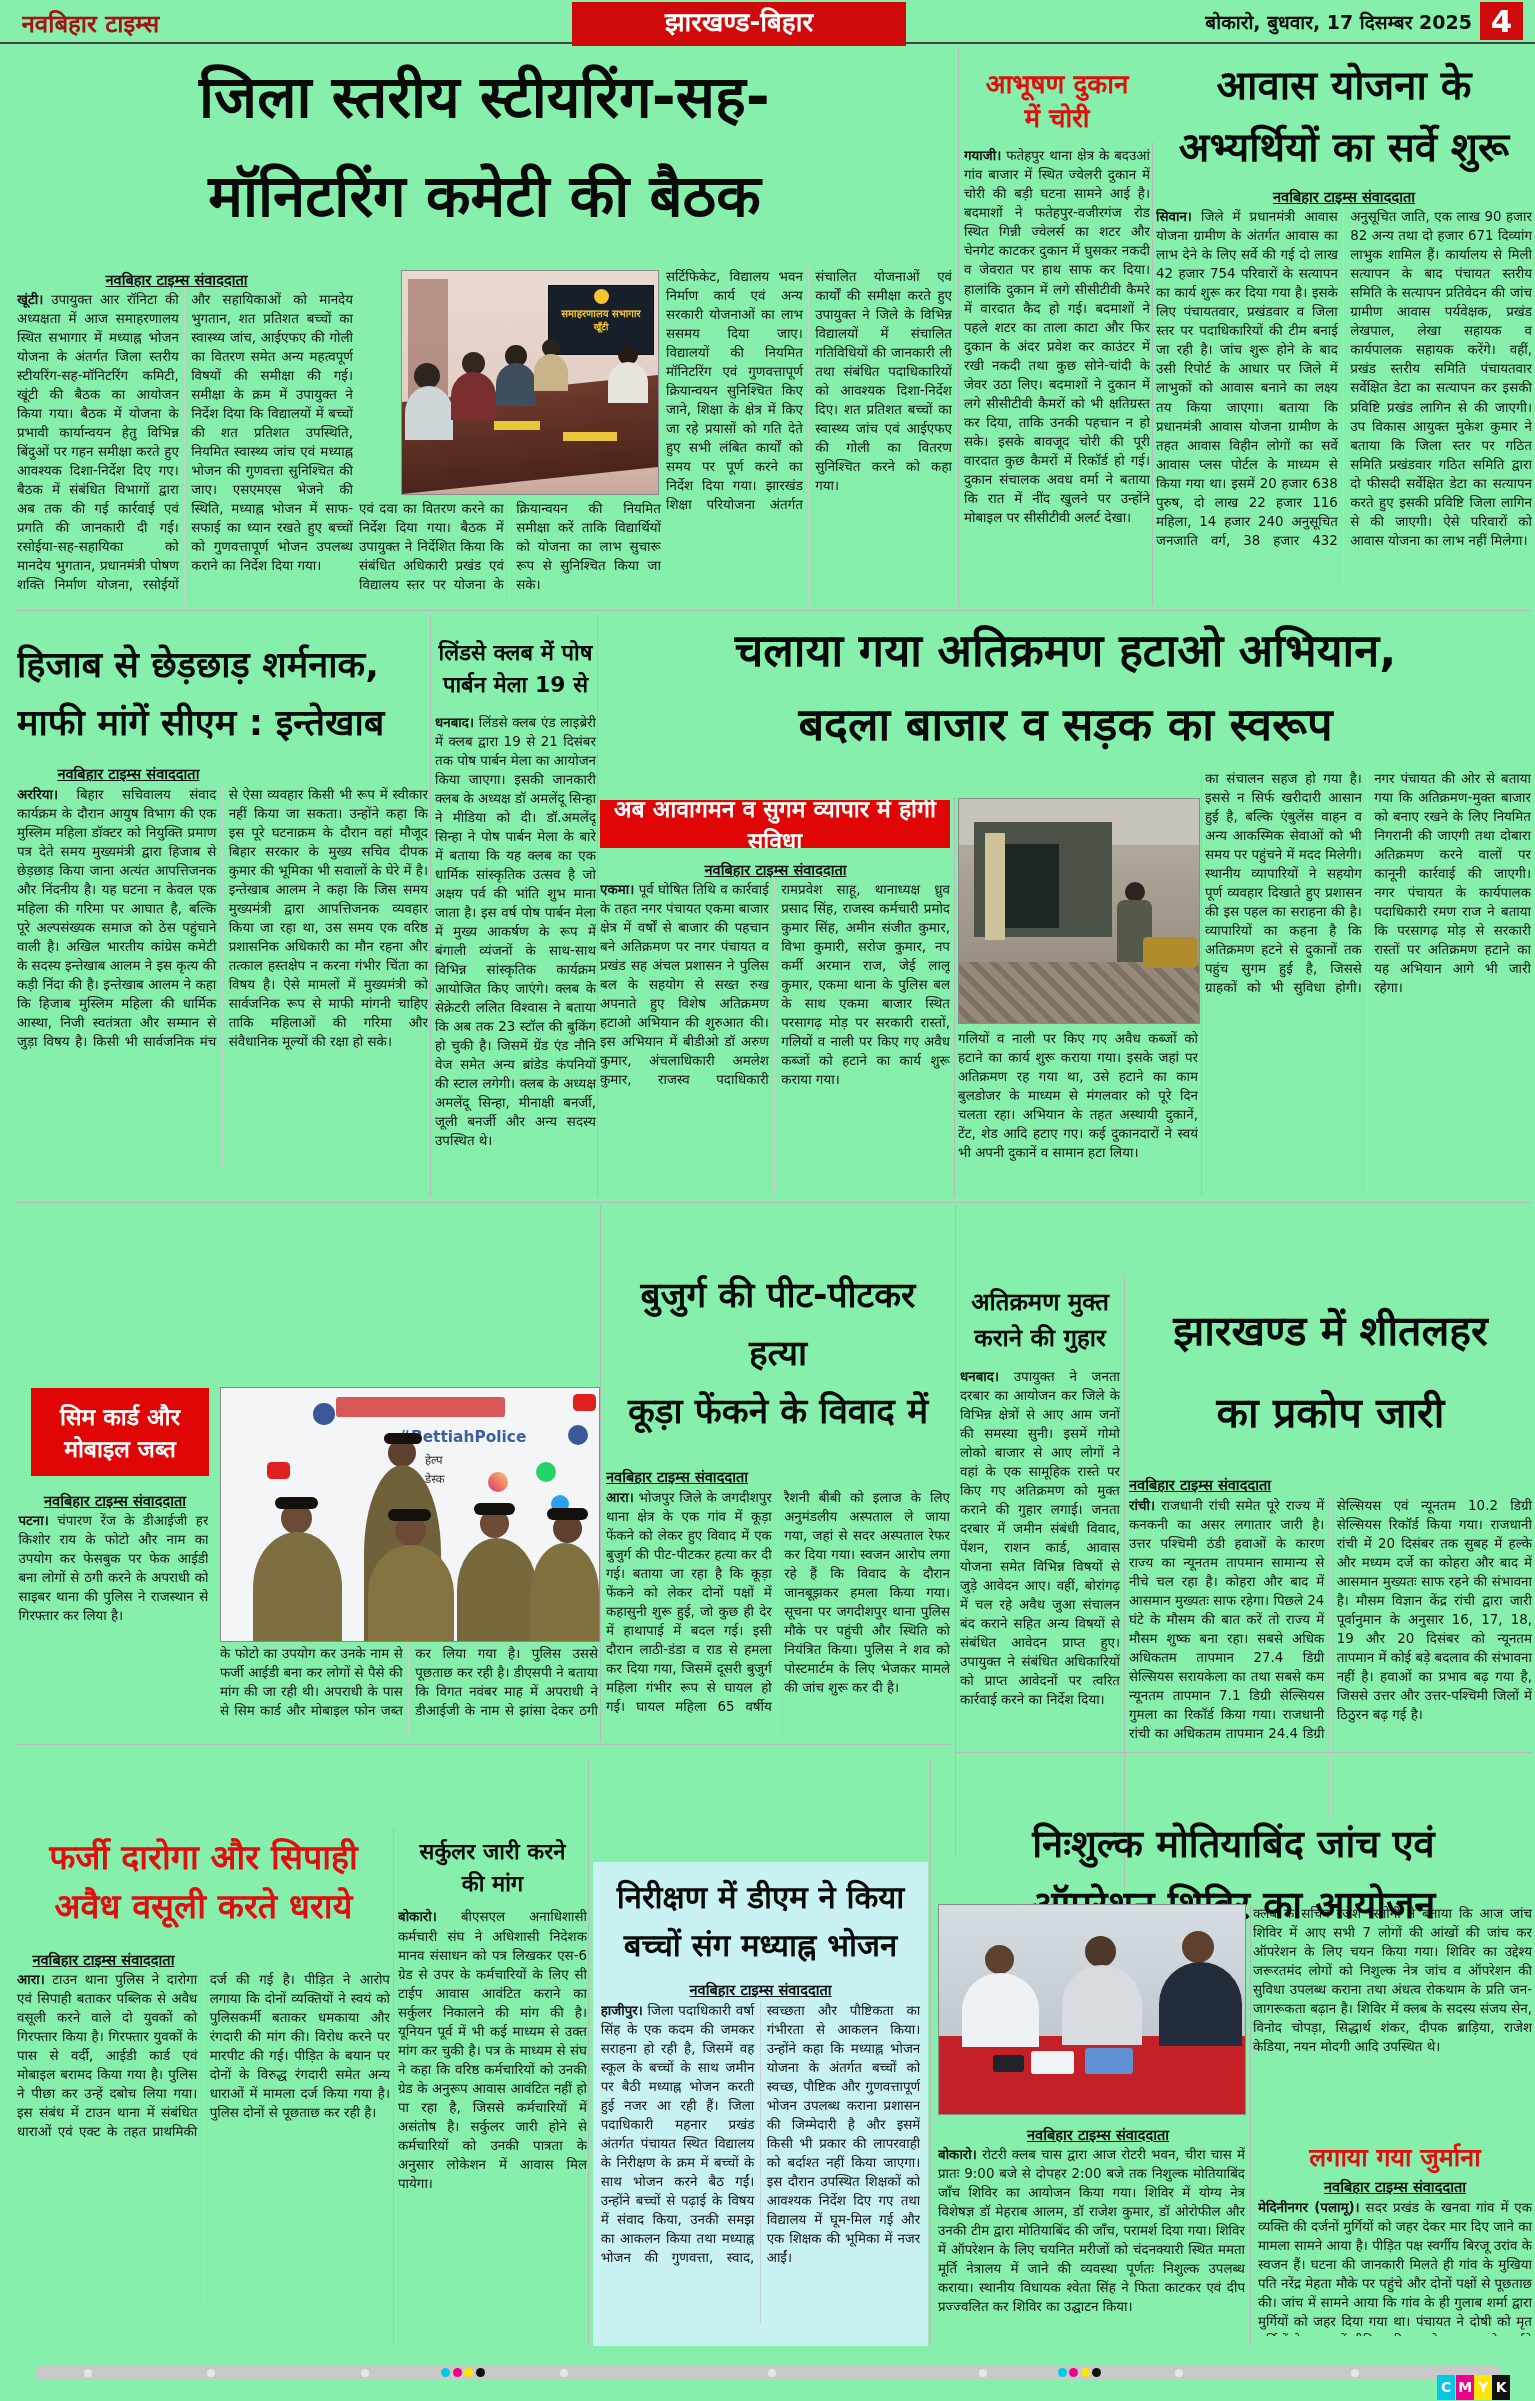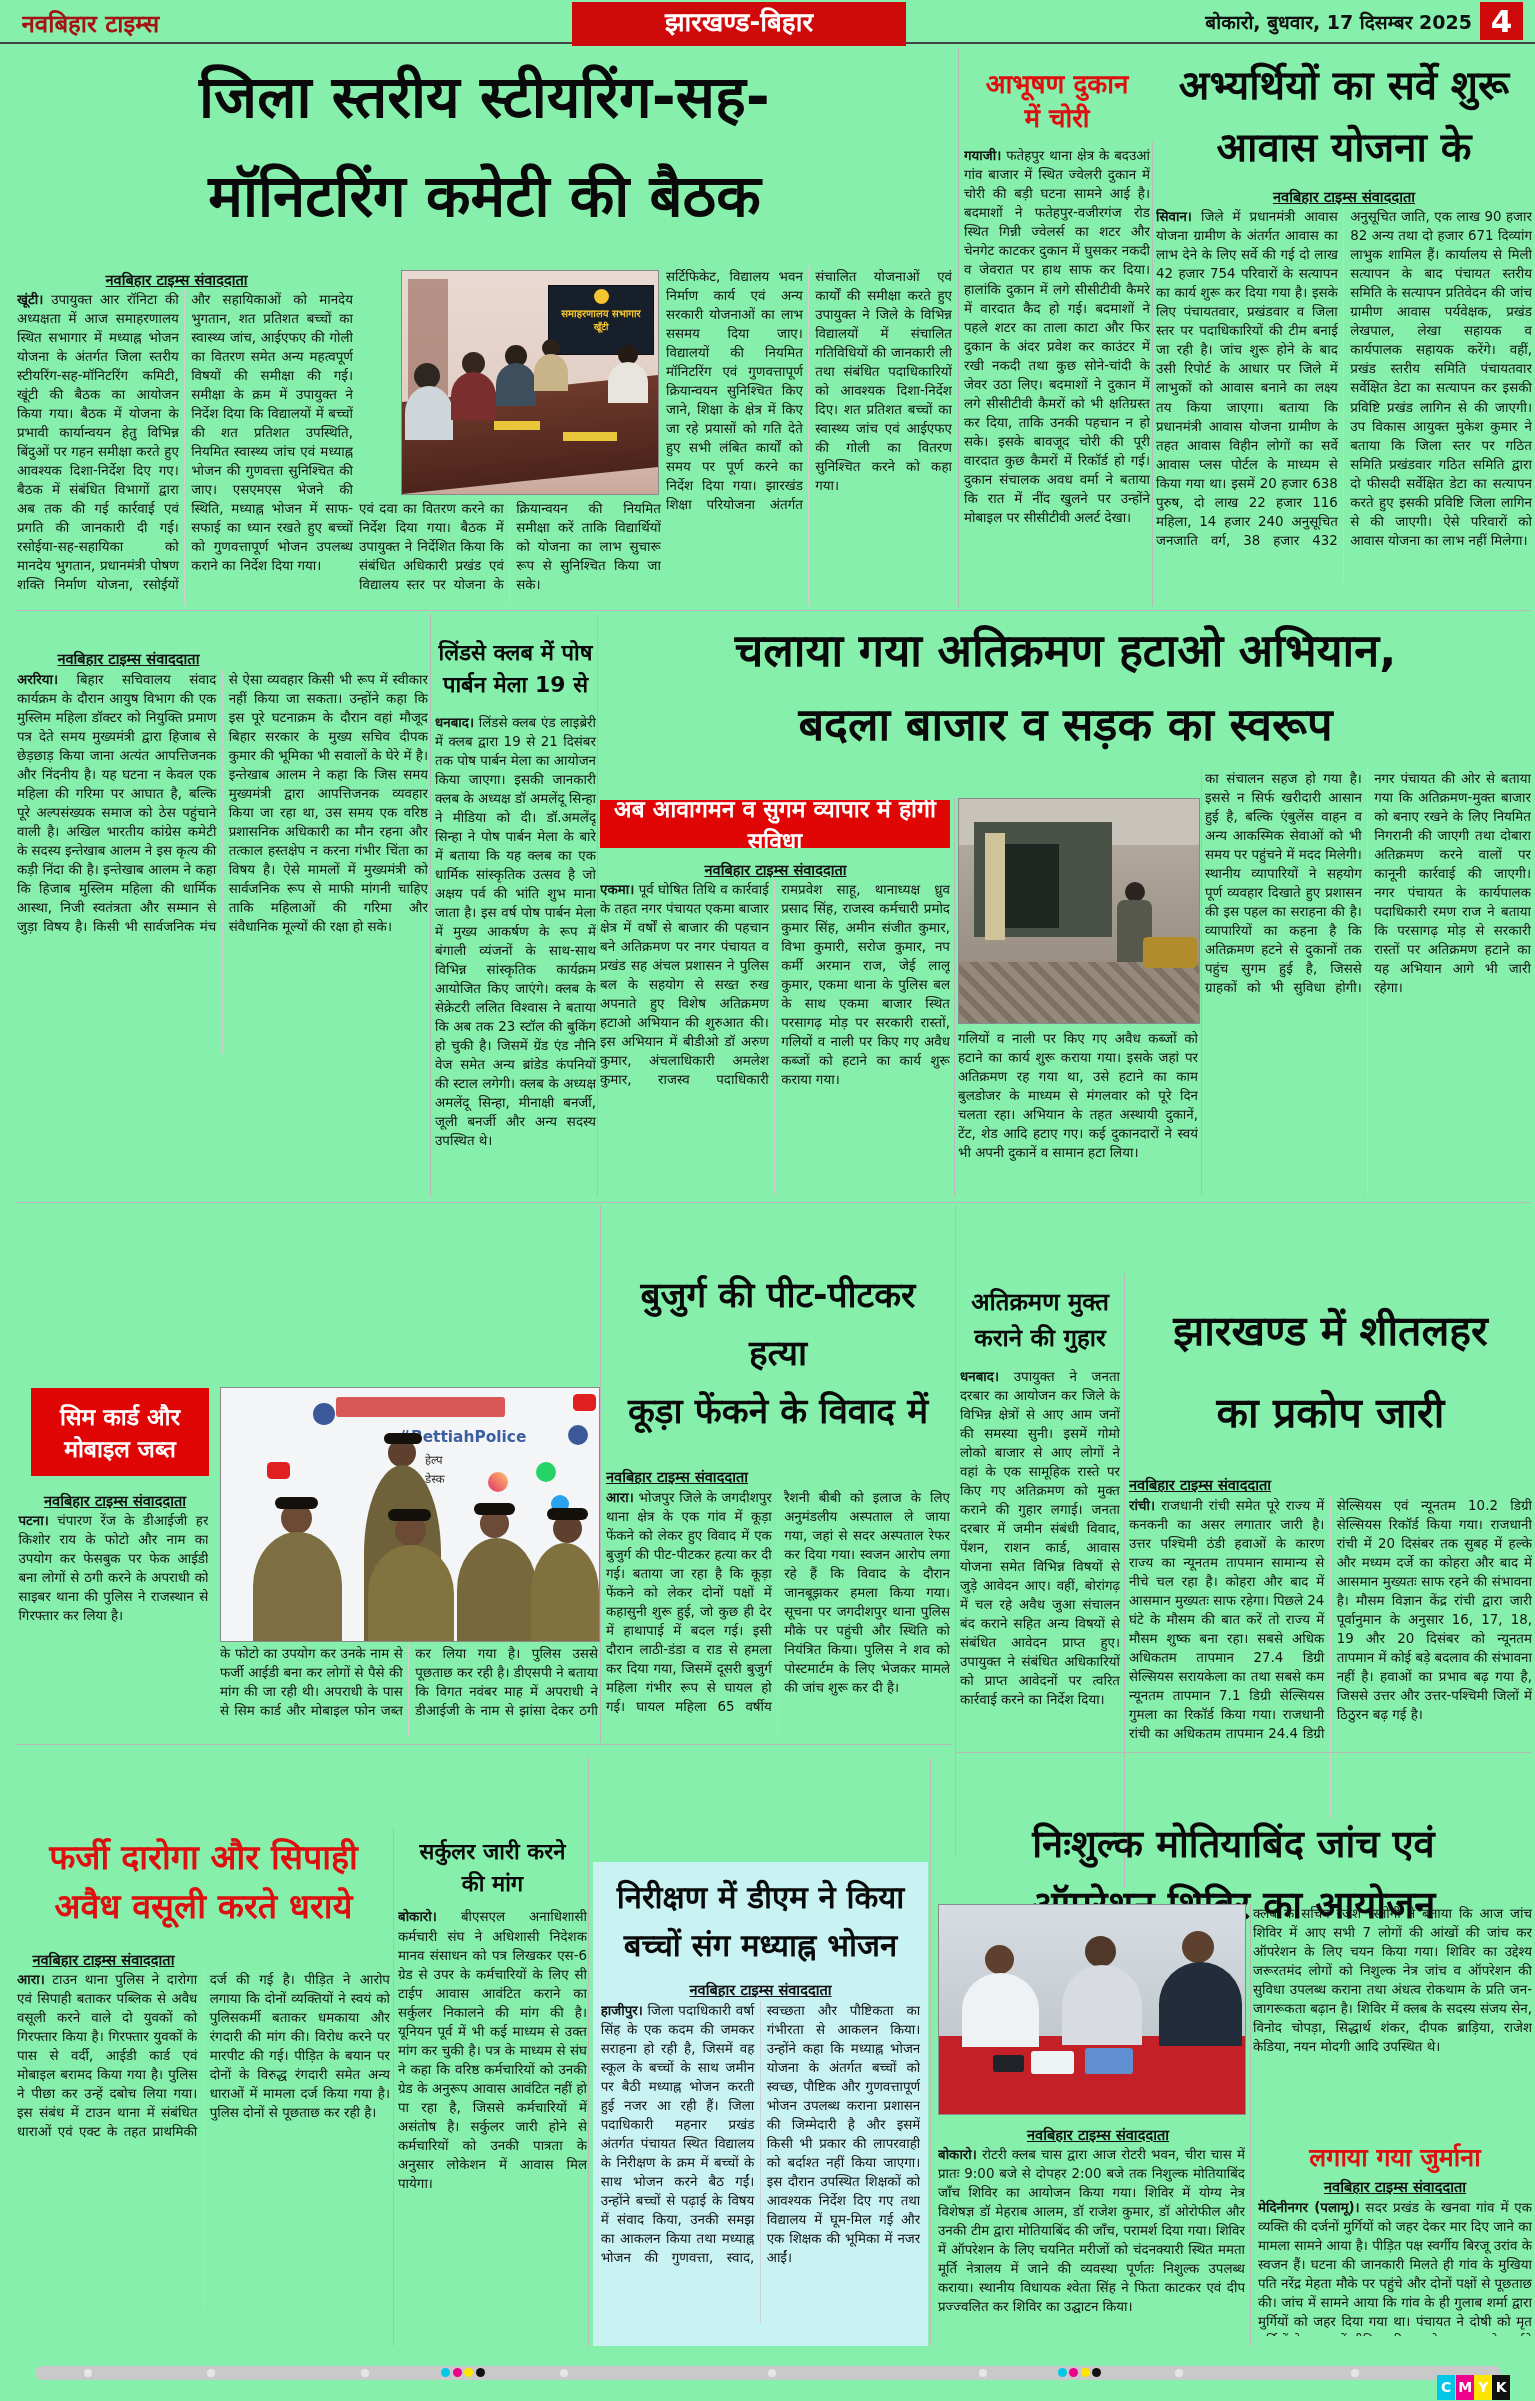--- a/index.html
+++ b/index.html
@@ -85,35 +85,39 @@
       <span style="display:block;">में चोरी</span>
     </div>
     <div class="bt" style="margin-top:10.7px;height:445px;overflow:hidden;">
       <span class="dl">गयाजी।</span>
       <span>फतेहपुर थाना क्षेत्र के बदउआं गांव बाजार में स्थित ज्वेलरी दुकान में चोरी की बड़ी घटना सामने आई है। बदमाशों ने फतेहपुर-वजीरगंज रोड स्थित गिन्नी ज्वेलर्स का शटर और चेनगेट काटकर दुकान में घुसकर नकदी व जेवरात पर हाथ साफ कर दिया। हालांकि दुकान में लगे सीसीटीवी कैमरे में वारदात कैद हो गई। बदमाशों ने पहले शटर का ताला काटा और फिर दुकान के अंदर प्रवेश कर काउंटर में रखी नकदी तथा कुछ सोने-चांदी के जेवर उठा लिए। बदमाशों ने दुकान में लगे सीसीटीवी कैमरों को भी क्षतिग्रस्त कर दिया, ताकि उनकी पहचान न हो सके। इसके बावजूद चोरी की पूरी वारदात कुछ कैमरों में रिकॉर्ड हो गई। दुकान संचालक अवध वर्मा ने बताया कि रात में नींद खुलने पर उन्होंने मोबाइल पर सीसीटीवी अलर्ट देखा।</span>
     </div>
   </section>
 
   <section class="abs" style="left:1156px;top:54px;width:376px;height:551px;">
     <div class="hl" style="font-size:40px;line-height:1.55;">
+      <span style="display:block;">आवास योजना के</span>
       <span style="display:block;">अभ्यर्थियों का सर्वे  शुरू</span>
-      <span style="display:block;">आवास योजना के</span>
     </div>
     <div class="byline" style="width:184px;margin:7.7px auto 1.5px auto;">नवबिहार टाइम्स संवाददाता</div>
     <div class="bt cols2" style="height:375px;overflow:hidden;">
       <span class="dl">सिवान।</span>
       <span>जिले में प्रधानमंत्री आवास योजना ग्रामीण के अंतर्गत आवास का लाभ देने के लिए सर्वे की गई दो लाख 42 हजार 754 परिवारों के सत्यापन का कार्य शुरू कर दिया गया है। इसके लिए पंचायतवार, प्रखंडवार व जिला स्तर पर पदाधिकारियों की टीम बनाई जा रही है। जांच शुरू होने के बाद उसी रिपोर्ट के आधार पर जिले में लाभुकों को आवास बनाने का लक्ष्य तय किया जाएगा। बताया कि प्रधानमंत्री आवास योजना ग्रामीण के तहत आवास विहीन लोगों का सर्वे आवास प्लस पोर्टल के माध्यम से किया गया था। इसमें 20 हजार 638 पुरुष, दो लाख 22 हजार 116 महिला, 14 हजार 240 अनुसूचित जनजाति वर्ग, 38 हजार 432 अनुसूचित जाति, एक लाख 90 हजार 82 अन्य तथा दो हजार 671 दिव्यांग लाभुक शामिल हैं। कार्यालय से मिली सत्यापन के बाद पंचायत स्तरीय समिति के सत्यापन प्रतिवेदन की जांच ग्रामीण आवास पर्यवेक्षक, प्रखंड लेखपाल, लेखा सहायक व कार्यपालक सहायक करेंगे। वहीं, प्रखंड स्तरीय समिति पंचायतवार सर्वेक्षित डेटा का सत्यापन कर इसकी प्रविष्टि प्रखंड लागिन से की जाएगी। उप विकास आयुक्त मुकेश कुमार ने बताया कि जिला स्तर पर गठित समिति प्रखंडवार गठित समिति द्वारा दो फीसदी सर्वेक्षित डेटा का सत्यापन करते हुए इसकी प्रविष्टि जिला लागिन से की जाएगी। ऐसे परिवारों को आवास योजना का लाभ नहीं मिलेगा।</span>
     </div>
   </section>
 
   <div class="vrule" style="left:958px;top:48px;height:559px;"></div>
   <div class="vrule" style="left:1152px;top:142px;height:464px;"></div>
   <div class="hrule" style="left:15.4px;top:610px;width:1516px;"></div>
 
   <section class="abs" style="left:17px;top:636px;width:411px;height:560px;">
+    <div class="hl" style="font-size:36px;line-height:1.6;text-align:left;">
+      <span style="display:block;">हिजाब से छेड़छाड़ शर्मनाक,</span>
+      <span style="display:block;">माफी मांगें सीएम : इन्तेखाब</span>
+    </div>
     <div class="byline" style="width:192px;margin:12.3px 0 1.5px 15.4px;">नवबिहार टाइम्स संवाददाता</div>
     <div class="bt cols2" style="height:384px;overflow:hidden;">
       <span class="dl">अररिया।</span>
       <span>बिहार सचिवालय संवाद कार्यक्रम के दौरान आयुष विभाग की एक मुस्लिम महिला डॉक्टर को नियुक्ति प्रमाण पत्र देते समय मुख्यमंत्री द्वारा हिजाब से छेड़छाड़ किया जाना अत्यंत आपत्तिजनक और निंदनीय है। यह घटना न केवल एक महिला की गरिमा पर आघात है, बल्कि पूरे अल्पसंख्यक समाज को ठेस पहुंचाने वाली है। अखिल भारतीय कांग्रेस कमेटी के सदस्य इन्तेखाब आलम ने इस कृत्य की कड़ी निंदा की है। इन्तेखाब आलम ने कहा कि हिजाब मुस्लिम महिला की धार्मिक आस्था, निजी स्वतंत्रता और सम्मान से जुड़ा विषय है। किसी भी सार्वजनिक मंच से ऐसा व्यवहार किसी भी रूप में स्वीकार नहीं किया जा सकता। उन्होंने कहा कि इस पूरे घटनाक्रम के दौरान वहां मौजूद बिहार सरकार के मुख्य सचिव दीपक कुमार की भूमिका भी सवालों के घेरे में है। इन्तेखाब आलम ने कहा कि जिस समय मुख्यमंत्री द्वारा आपत्तिजनक व्यवहार किया जा रहा था, उस समय एक वरिष्ठ प्रशासनिक अधिकारी का मौन रहना और तत्काल हस्तक्षेप न करना गंभीर चिंता का विषय है। ऐसे मामलों में मुख्यमंत्री को सार्वजनिक रूप से माफी मांगनी चाहिए ताकि महिलाओं की गरिमा और संवैधानिक मूल्यों की रक्षा हो सके।</span>
     </div>
   </section>
 
   <section class="abs" style="left:435px;top:637px;width:161px;height:559px;">
     <div class="hl" style="font-size:22px;line-height:1.45;">
       <span style="display:block;">लिंडसे क्लब में पोष</span>

